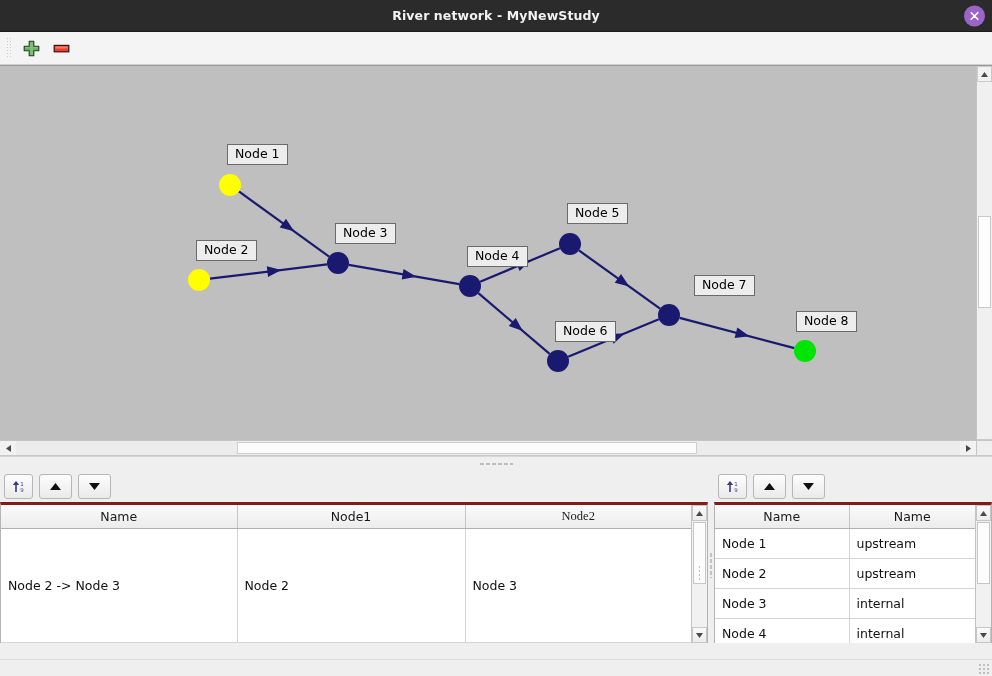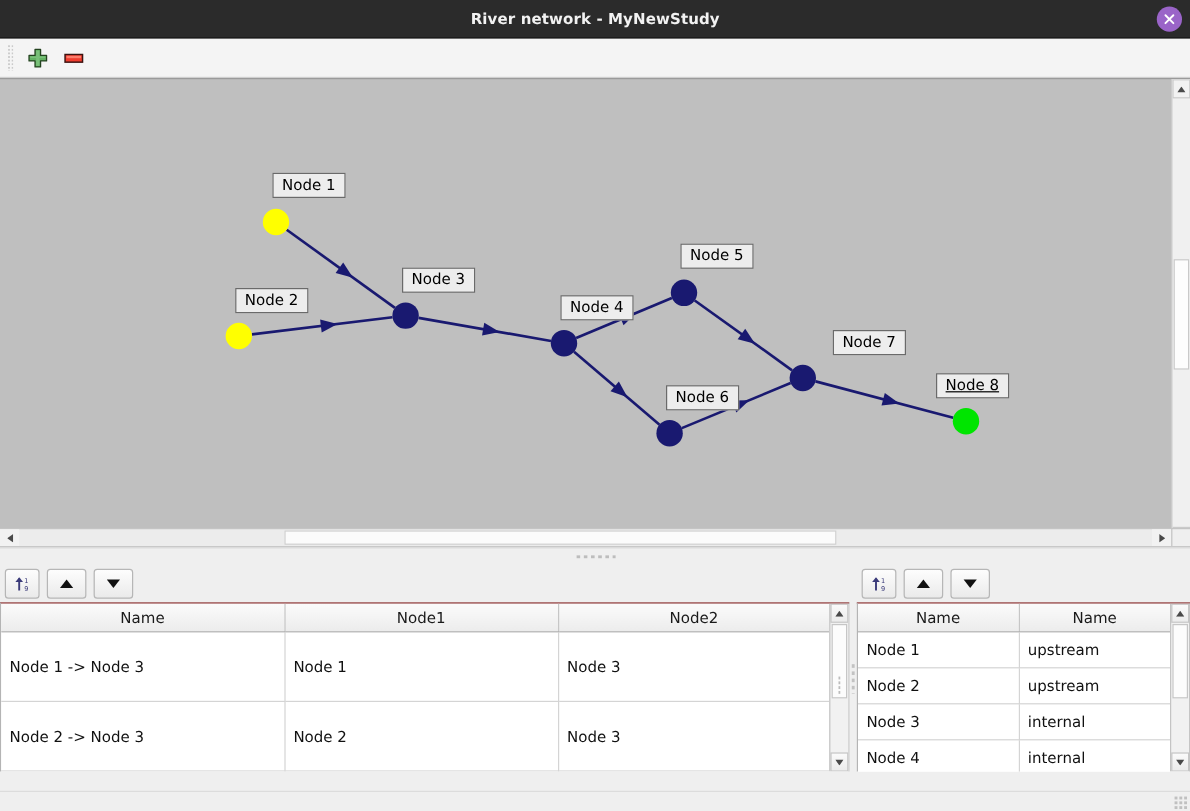--- a/index.html
+++ b/index.html
@@ -247,21 +247,21 @@
     display: flex; align-items:center; justify-content:center;
     cursor: pointer;
   }
   .btn-sq.wide { width: 31px; }
 
   .table-area {
     flex: 1 1 auto;
     position: relative;
     display: flex;
     background: #ffffff;
-    border-top: 1px solid #7f1d1d;
+    border-top: 3px solid #7f1d1d;
     border-left: 1px solid #b4b4b4;
     border-right: 1px solid #b4b4b4;
     min-height: 0;
     overflow: hidden;
   }
   table.grid {
     border-collapse: collapse;
     table-layout: fixed;
     width: 100%;
     font-size: 12.5px;
@@ -411,21 +411,21 @@
       </svg>
     </div>
     <div id="labels-layer">
         <div class="node-label" style="left: 227px; top: 78px;">Node 1</div>
         <div class="node-label" style="left: 196px; top: 174px;">Node 2</div>
         <div class="node-label" style="left: 335px; top: 157px;">Node 3</div>
         <div class="node-label" style="left: 467px; top: 180px;">Node 4</div>
         <div class="node-label" style="left: 567px; top: 137px;">Node 5</div>
         <div class="node-label" style="left: 555px; top: 255px;">Node 6</div>
         <div class="node-label" style="left: 694px; top: 209px;">Node 7</div>
-        <div class="node-label" style="left: 780px; top: 245px; text-decoration: underline;">Node 8</div>
+        <div class="node-label" style="left: 796px; top: 245px;">Node 8</div>
       </div>
 
     <div class="vscroll">
       <div class="sb-arrow up">
         <svg width="7" height="5" viewBox="0 0 7 5">
             <path d="M3.5 0 L7 5 L0 5 Z" fill="#4a4a4a"></path>
           </svg>
       </div>
       <div class="sb-thumb" style="top:150px;height:92px;"></div>
       <div class="sb-arrow down">
@@ -482,29 +482,24 @@
         <table class="grid">
           <colgroup>
               <col style="width:236px">
               <col style="width:228px">
               <col style="width:auto">
             </colgroup>
           <thead>
               <tr id="branch-head">
                 <th>Name</th>
                 <th>Node1</th>
-                <th style="border-right: none;">Node2</th>
+                <th style="border-right: none; font-family: Liberation Serif, serif;">Node2</th>
               </tr>
             </thead>
           <tbody id="branch-body">
-              <tr>
-                <td>Node 1 -&gt; Node 3</td>
-                <td>Node 1</td>
-                <td style="border-right: none;">Node 3</td>
-              </tr>
               <tr>
                 <td>Node 2 -&gt; Node 3</td>
                 <td>Node 2</td>
                 <td style="border-right: none;">Node 3</td>
               </tr>
             </tbody>
         </table>
         <div class="tbl-scroll">
           <div class="sb-arrow up">
             <svg width="7" height="5" viewBox="0 0 7 5">

